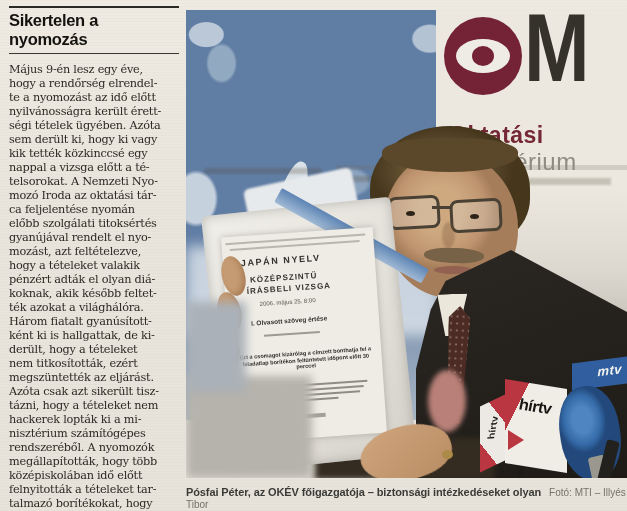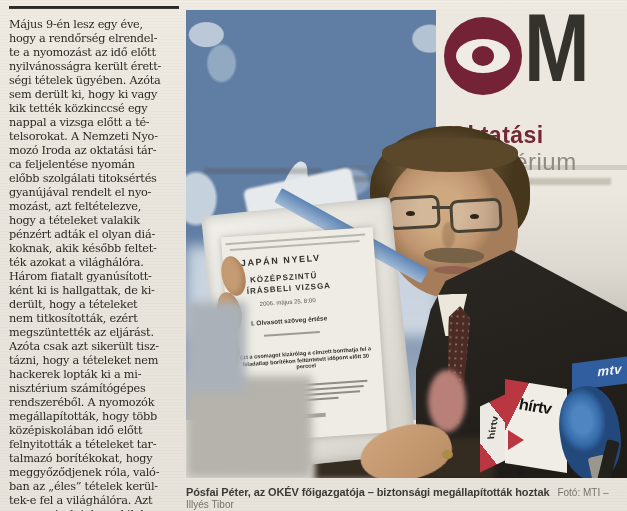--- a/index.html
+++ b/index.html
@@ -149,20 +149,21 @@
   .caption b{font-weight:700;letter-spacing:-.1px;}
   .caption .credit{font-weight:400;color:#76726a;font-size:10px;margin-left:8px;}
 </style>
 </head>
 <body>
 
 <div class="paper"></div>
 
 <div class="col">
   <div class="rule"></div>
+  <h1 class="head">Sikertelen a nyomozás</h1>
   <div class="rule thin"></div>
   <p class="body"><span>Május 9-én lesz egy éve,
 hogy a rendőrség elrendel-
 te a nyomozást az idő előtt
 nyilvánosságra került érett-
 ségi tételek ügyében. Azóta
 sem derült ki, hogy ki vagy
 kik tették közkinccsé egy
 nappal a vizsga előtt a té-
 telsorokat. A Nemzeti Nyo-
@@ -274,14 +275,14 @@
 
   <div class="mtv-flag">
       <span>mtv</span>
     </div>
   <div class="mtv-foam"></div>
   <div class="mtv-clamp"></div>
   <div class="mtv-handle"></div>
 </div>
 
 <div class="caption">
-  <b>Pósfai Péter, az OKÉV főigazgatója – biztonsági megállapították hoztak</b><span class="credit">Fotó: MTI – Illyés Tibor</span>
+  <b>Pósfai Péter, az OKÉV főigazgatója – biztonsági intézkedéseket olyan</b><span class="credit">Fotó: MTI – Illyés Tibor</span>
 </div>
 
 </body></html>

